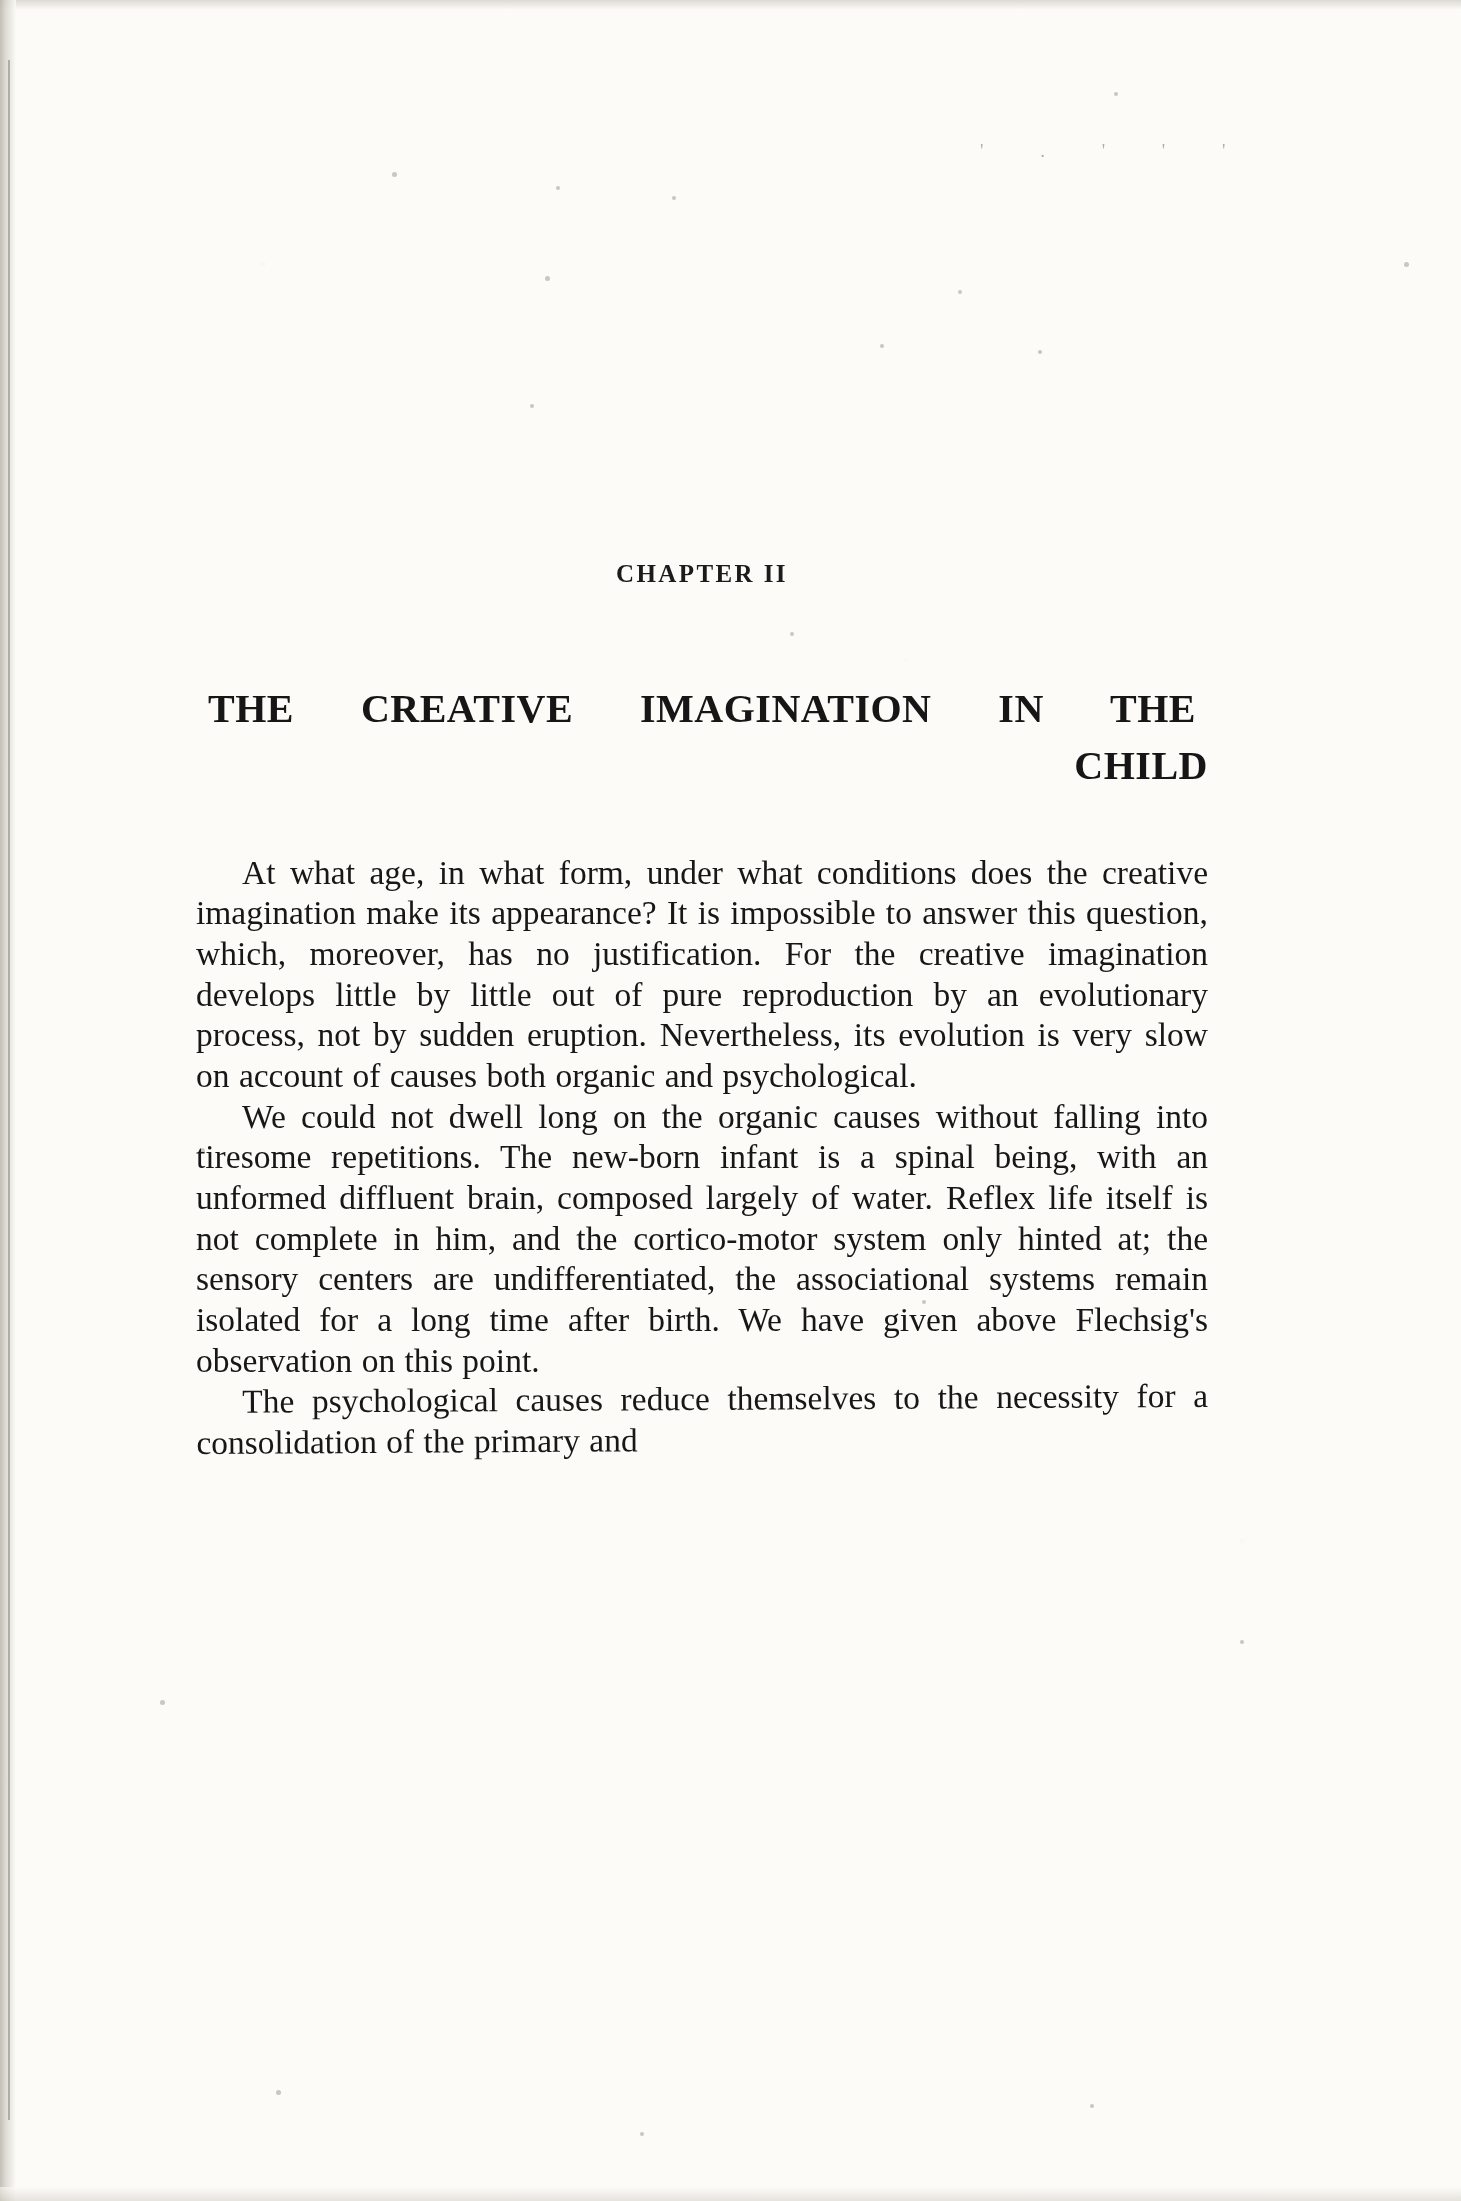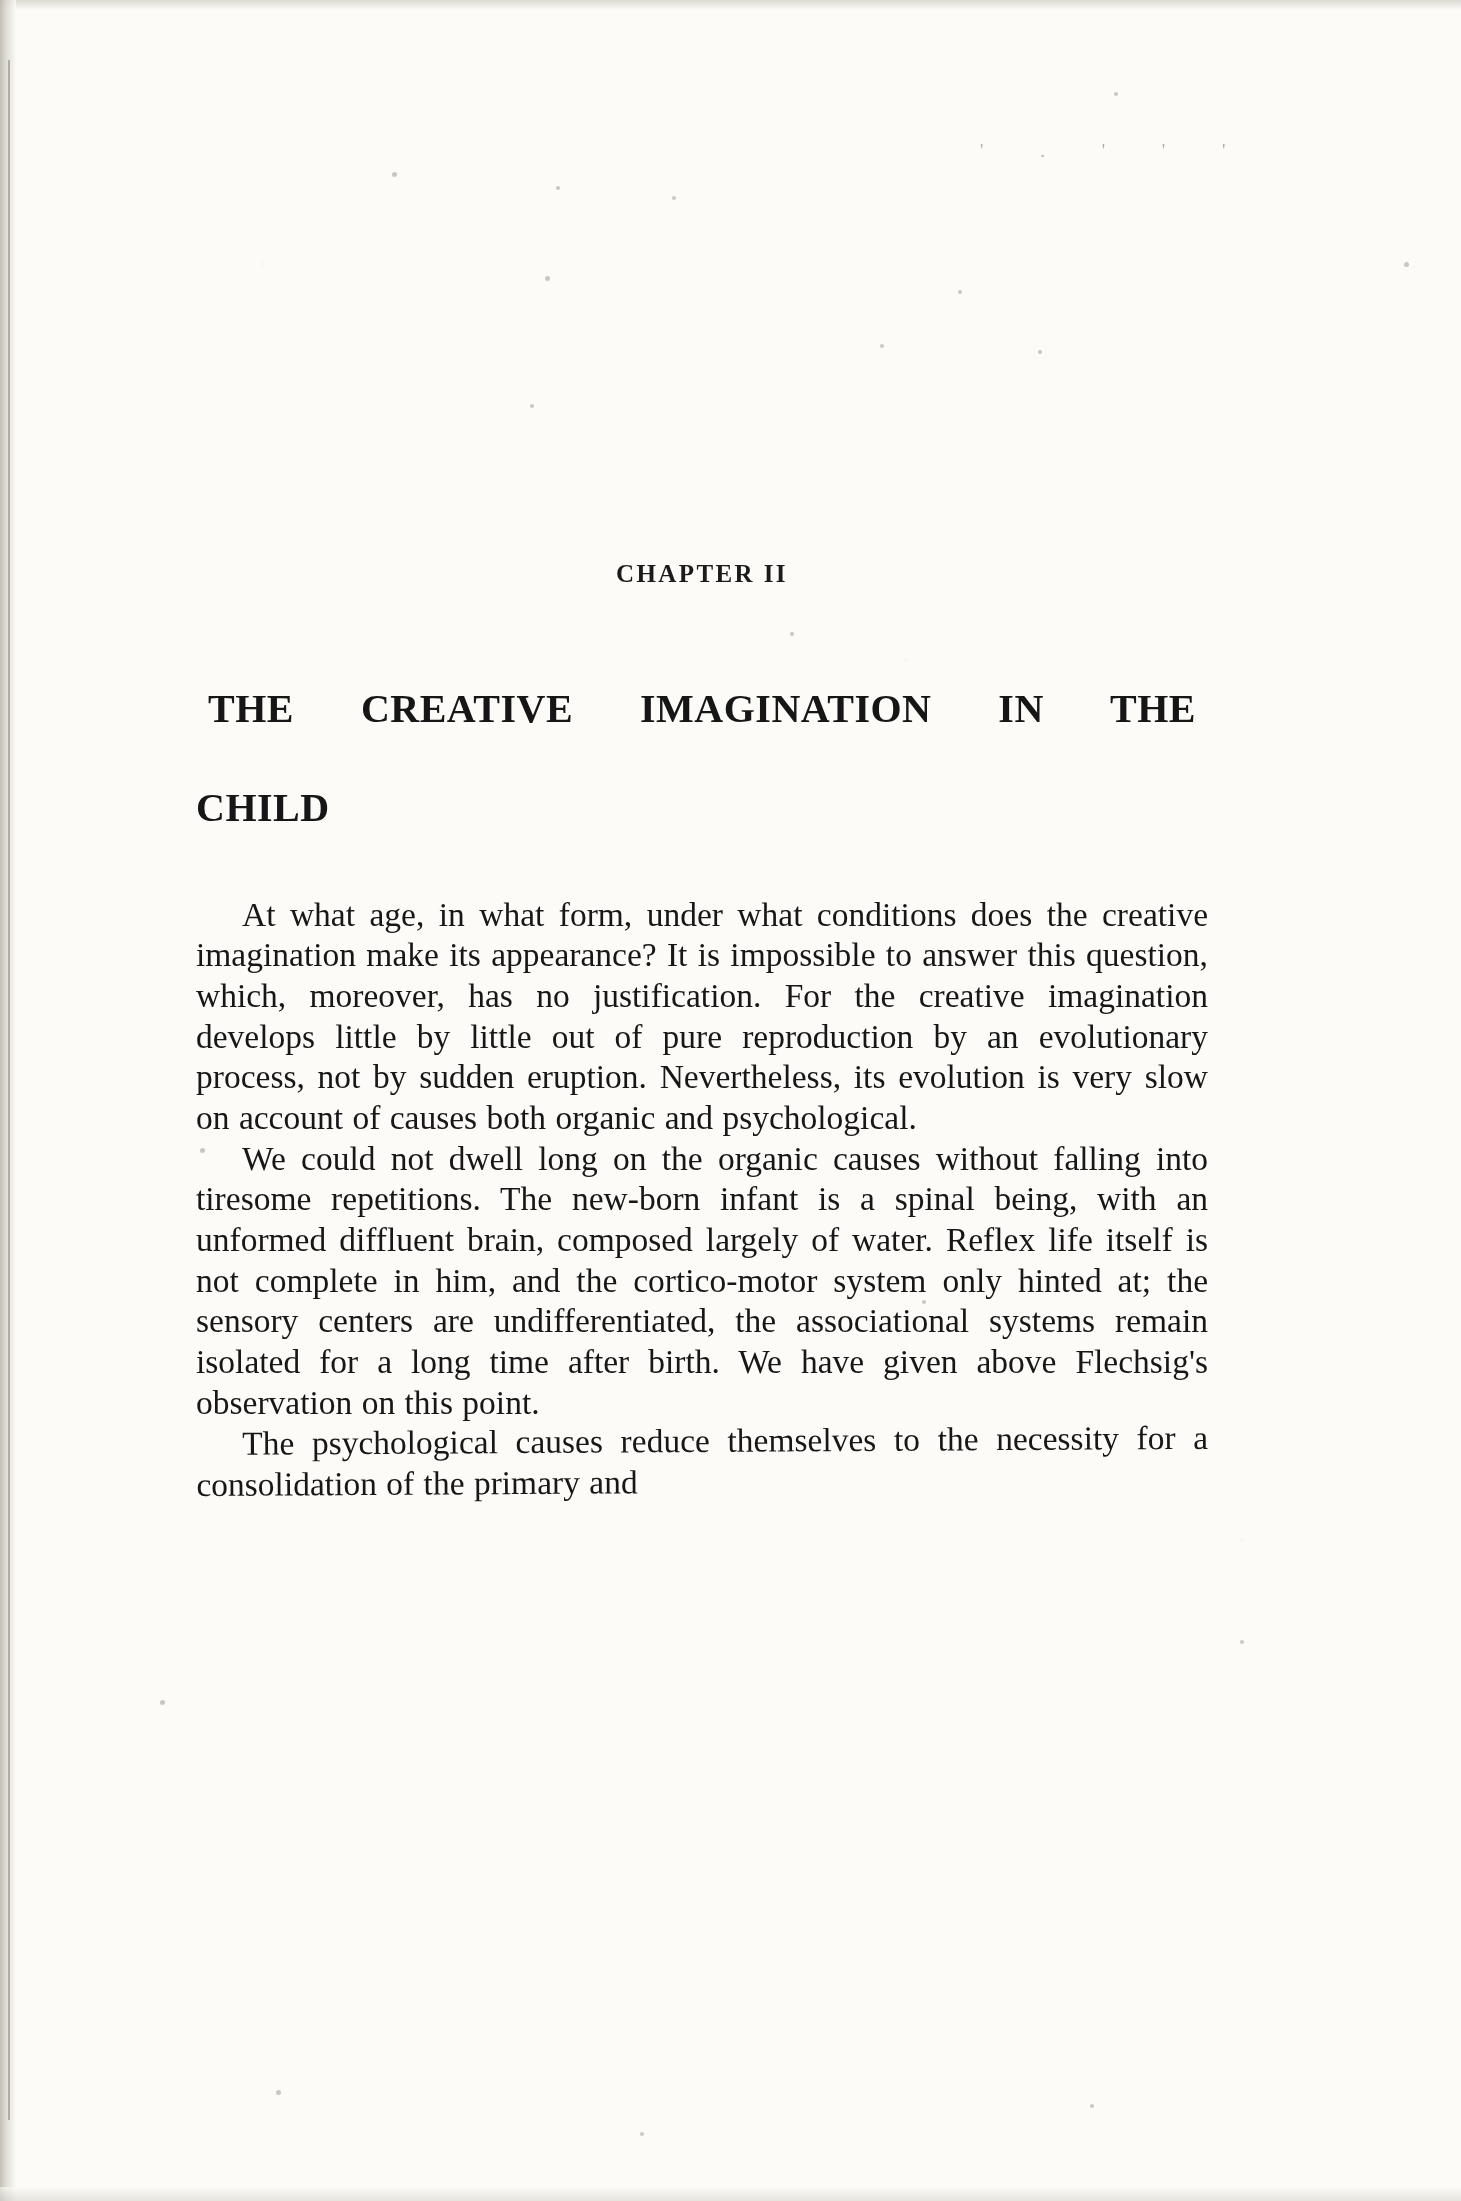--- a/index.html
+++ b/index.html
@@ -117,22 +117,21 @@
   }
   .chapter-title .line1 {
     display: block;
     text-align: justify;
     text-align-last: justify;
     padding: 0 12px;
     margin-top: 23px;
   }
   .chapter-title .line2 {
     display: block;
-    text-align: left;
-    margin-top: 42px;
+    text-align: right;
   }
 
   .body-par {
     font-family: "Liberation Serif", serif;
     font-size: 33.5px;
     line-height: 1.215;
     color: #171717;
     text-align: justify;
     text-indent: 46px;
     margin: 0;

